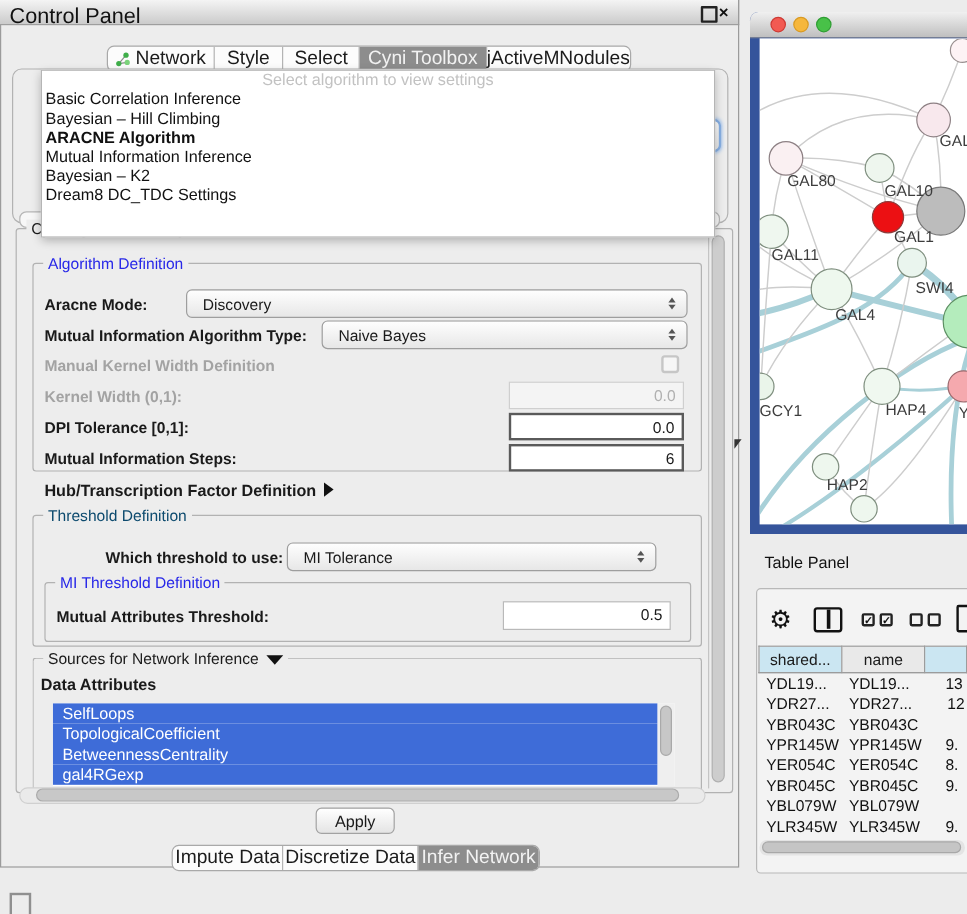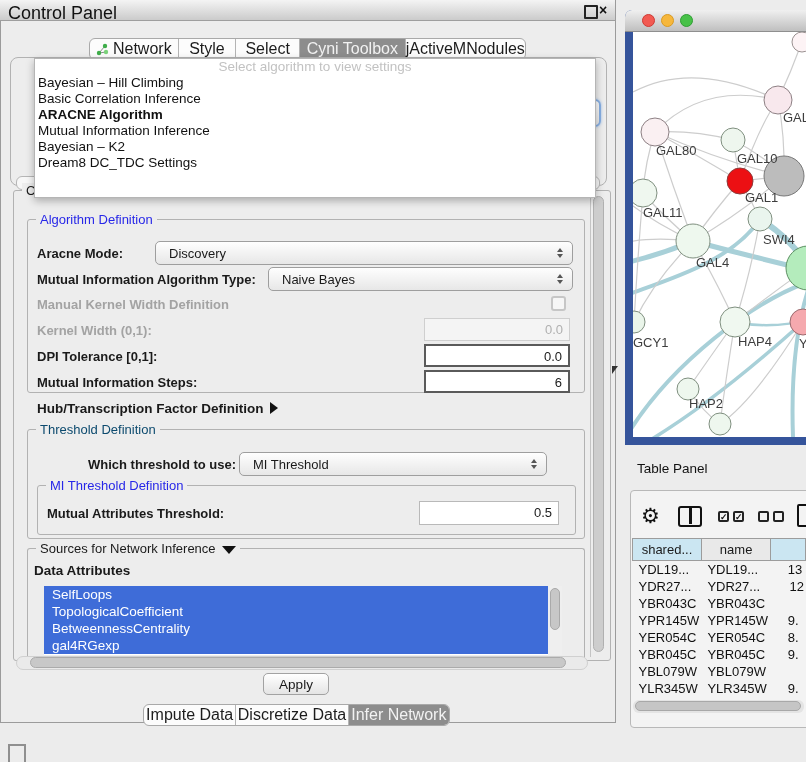--- a/index.html
+++ b/index.html
@@ -131,22 +131,22 @@
         <span>jActiveMNodules</span>
       </div>
     </div>
 
   <div class="abs" id="panel"></div>
   <div class="abs" id="hidden-combo"></div>
   <div class="abs" id="hidden-sliver"></div>
 
   <div class="abs" id="dropdown">
     <div id="dd-prompt">Select algorithm to view settings</div>
-  <div class="dd-item">Bayesian – Hill Climbing</div>
-      <div class="dd-item">Basic Correlation Inference</div>
+  <div class="dd-item">Basic Correlation Inference</div>
+      <div class="dd-item">Bayesian – Hill Climbing</div>
       <div class="dd-item bold">ARACNE Algorithm</div>
       <div class="dd-item">Mutual Information Inference</div>
       <div class="dd-item">Bayesian – K2</div>
       <div class="dd-item">Dream8 DC_TDC Settings</div>
     </div>
 
   <div class="abs gbox" id="settings-box" style="left:13px;top:190px;width:598px;height:471px;">
     <span class="legend">Cyni Algorithm Settings</span>
   </div>
 
@@ -176,21 +176,21 @@
 
   <span class="lbl" style="left:37px;top:401px;font-size:13.5px;">
     <span>Hub/Transcription Factor Definition</span><span class="tri-right"></span>
   </span>
 
   <div class="abs gbox" style="left:27px;top:429px;width:558px;height:110px;">
     <span class="legend green">Threshold Definition</span>
   </div>
   <span class="lbl" style="left:88px;top:457px;">Which threshold to use:</span>
   <div class="combo abs" style="left:239px;top:452px;width:308px;height:24px;">
-    <span class="val">MI Threshold</span>
+    <span class="val">MI Tolerance</span>
     <span class="step up"></span>
     <span class="step dn"></span>
   </div>
   <div class="abs gbox" style="left:37px;top:485px;width:539px;height:50px;">
     <span class="legend blue">MI Threshold Definition</span>
   </div>
   <span class="lbl" style="left:47px;top:506px;">Mutual Attributes Threshold:</span>
   <div class="field abs" style="left:419px;top:501px;width:140px;height:24px;">0.5</div>
 
   <div class="abs gbox" style="left:27px;top:548px;width:558px;height:112px;border-bottom:none;">

